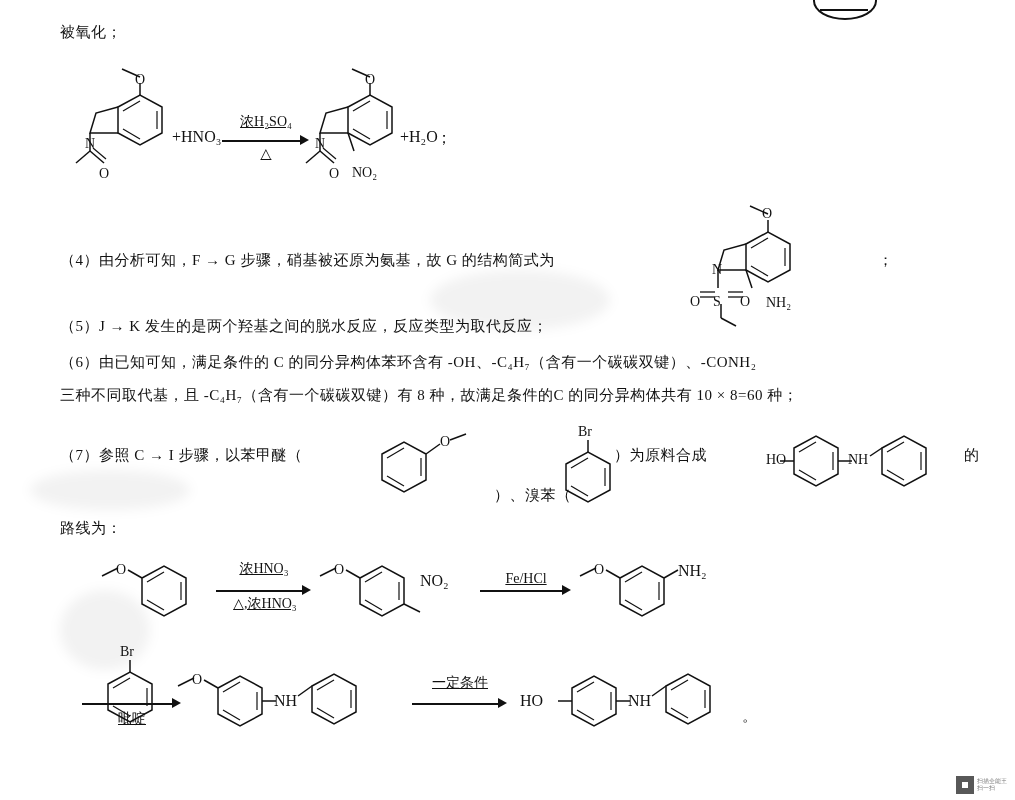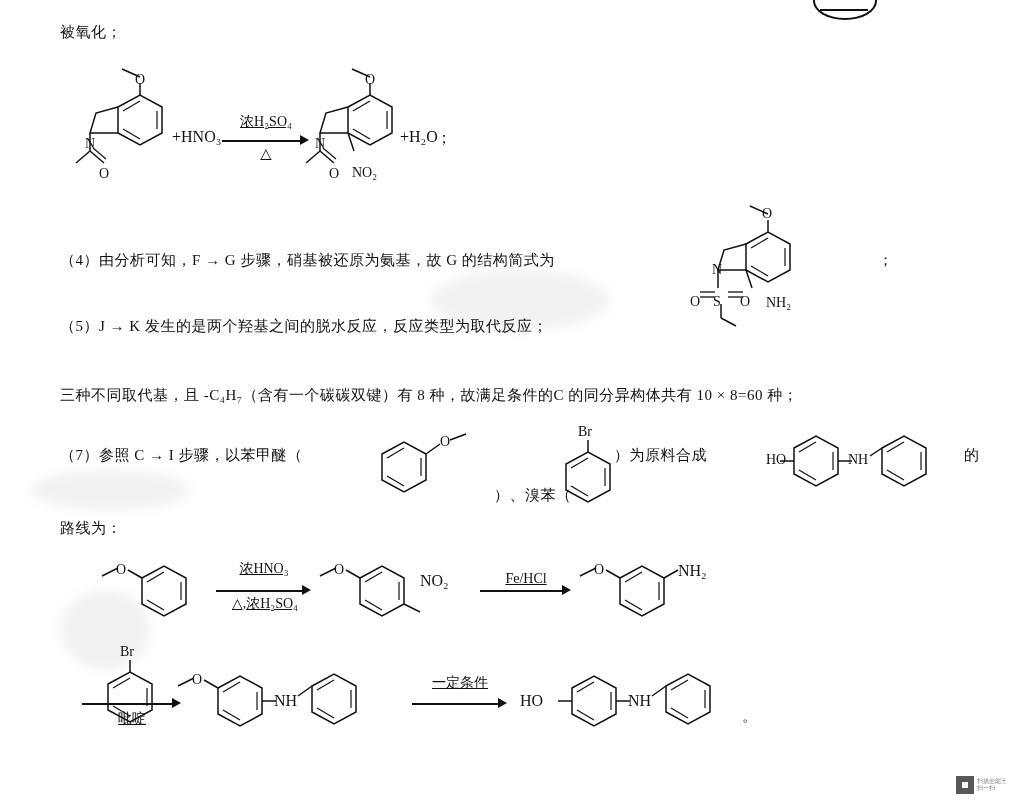--- a/index.html
+++ b/index.html
@@ -194,20 +194,21 @@
   <div class="chem-label" style="left:762px; top:206px;">O</div>
   <div class="chem-label" style="left:712px; top:262px;">N</div>
   <div class="chem-label" style="left:713px; top:294px;">S</div>
   <div class="chem-label" style="left:690px; top:294px;">O</div>
   <div class="chem-label" style="left:740px; top:294px;">O</div>
   <div class="chem-label" style="left:766px; top:295px;">NH₂</div>
 
   <div class="txt" style="left:878px; top:250px;">；</div>
 
   <div class="txt" style="left:60px; top:316px;">（5）J → K 发生的是两个羟基之间的脱水反应，反应类型为取代反应；</div>
+  <div class="txt" style="left:60px; top:352px;">（6）由已知可知，满足条件的 C 的同分异构体苯环含有 -OH、-C₄H₇（含有一个碳碳双键）、-CONH₂</div>
   <div class="txt" style="left:60px; top:385px;">三种不同取代基，且 -C₄H₇（含有一个碳碳双键）有 8 种，故满足条件的C 的同分异构体共有 10 × 8=60 种；</div>
 
   <div class="txt" style="left:60px; top:445px;">（7）参照 C → I 步骤，以苯甲醚（</div>
 
   <svg width="120" height="70" style="left:362px; top:432px;">
     <polygon points="20,22 42,10 64,22 64,48 42,60 20,48" fill="none" stroke="#111" stroke-width="1.5"></polygon>
     <line x1="25" y1="26" x2="42" y2="16" stroke="#111" stroke-width="1.2"></line>
     <line x1="59" y1="26" x2="59" y2="44" stroke="#111" stroke-width="1.2"></line>
     <line x1="42" y1="54" x2="25" y2="44" stroke="#111" stroke-width="1.2"></line>
     <line x1="64" y1="22" x2="78" y2="12" stroke="#111" stroke-width="1.5"></line>
@@ -256,21 +257,21 @@
     <line x1="42" y1="22" x2="28" y2="14" stroke="#111" stroke-width="1.5"></line>
     <line x1="18" y1="12" x2="2" y2="20" stroke="#111" stroke-width="1.5"></line>
   </svg>
   <div class="chem-label" style="left:116px; top:562px;">O</div>
 
   <div class="arrow-wrap" style="left:216px; top:585px; width:96px; height:12px;">
     <div class="arrow-line" style="left:0; top:5px; width:88px;"></div>
     <div class="arrow-head" style="left:86px; top:0;"></div>
   </div>
   <div class="arrow-top-label" style="left:214px; top:560px; width:100px;">浓HNO₃</div>
-  <div class="arrow-bot-label" style="left:206px; top:595px; width:118px;">△,浓H₂SO₄</div>
+  <div class="arrow-bot-label" style="left:206px; top:595px; width:118px;">△,浓HNO₃</div>
 
   <svg width="160" height="70" style="left:318px; top:556px;">
     <polygon points="42,22 64,10 86,22 86,48 64,60 42,48" fill="none" stroke="#111" stroke-width="1.5"></polygon>
     <line x1="47" y1="26" x2="64" y2="16" stroke="#111" stroke-width="1.2"></line>
     <line x1="81" y1="26" x2="81" y2="44" stroke="#111" stroke-width="1.2"></line>
     <line x1="64" y1="54" x2="47" y2="44" stroke="#111" stroke-width="1.2"></line>
     <line x1="42" y1="22" x2="28" y2="14" stroke="#111" stroke-width="1.5"></line>
     <line x1="18" y1="12" x2="2" y2="20" stroke="#111" stroke-width="1.5"></line>
     <line x1="86" y1="48" x2="102" y2="56" stroke="#111" stroke-width="1.5"></line>
   </svg>

